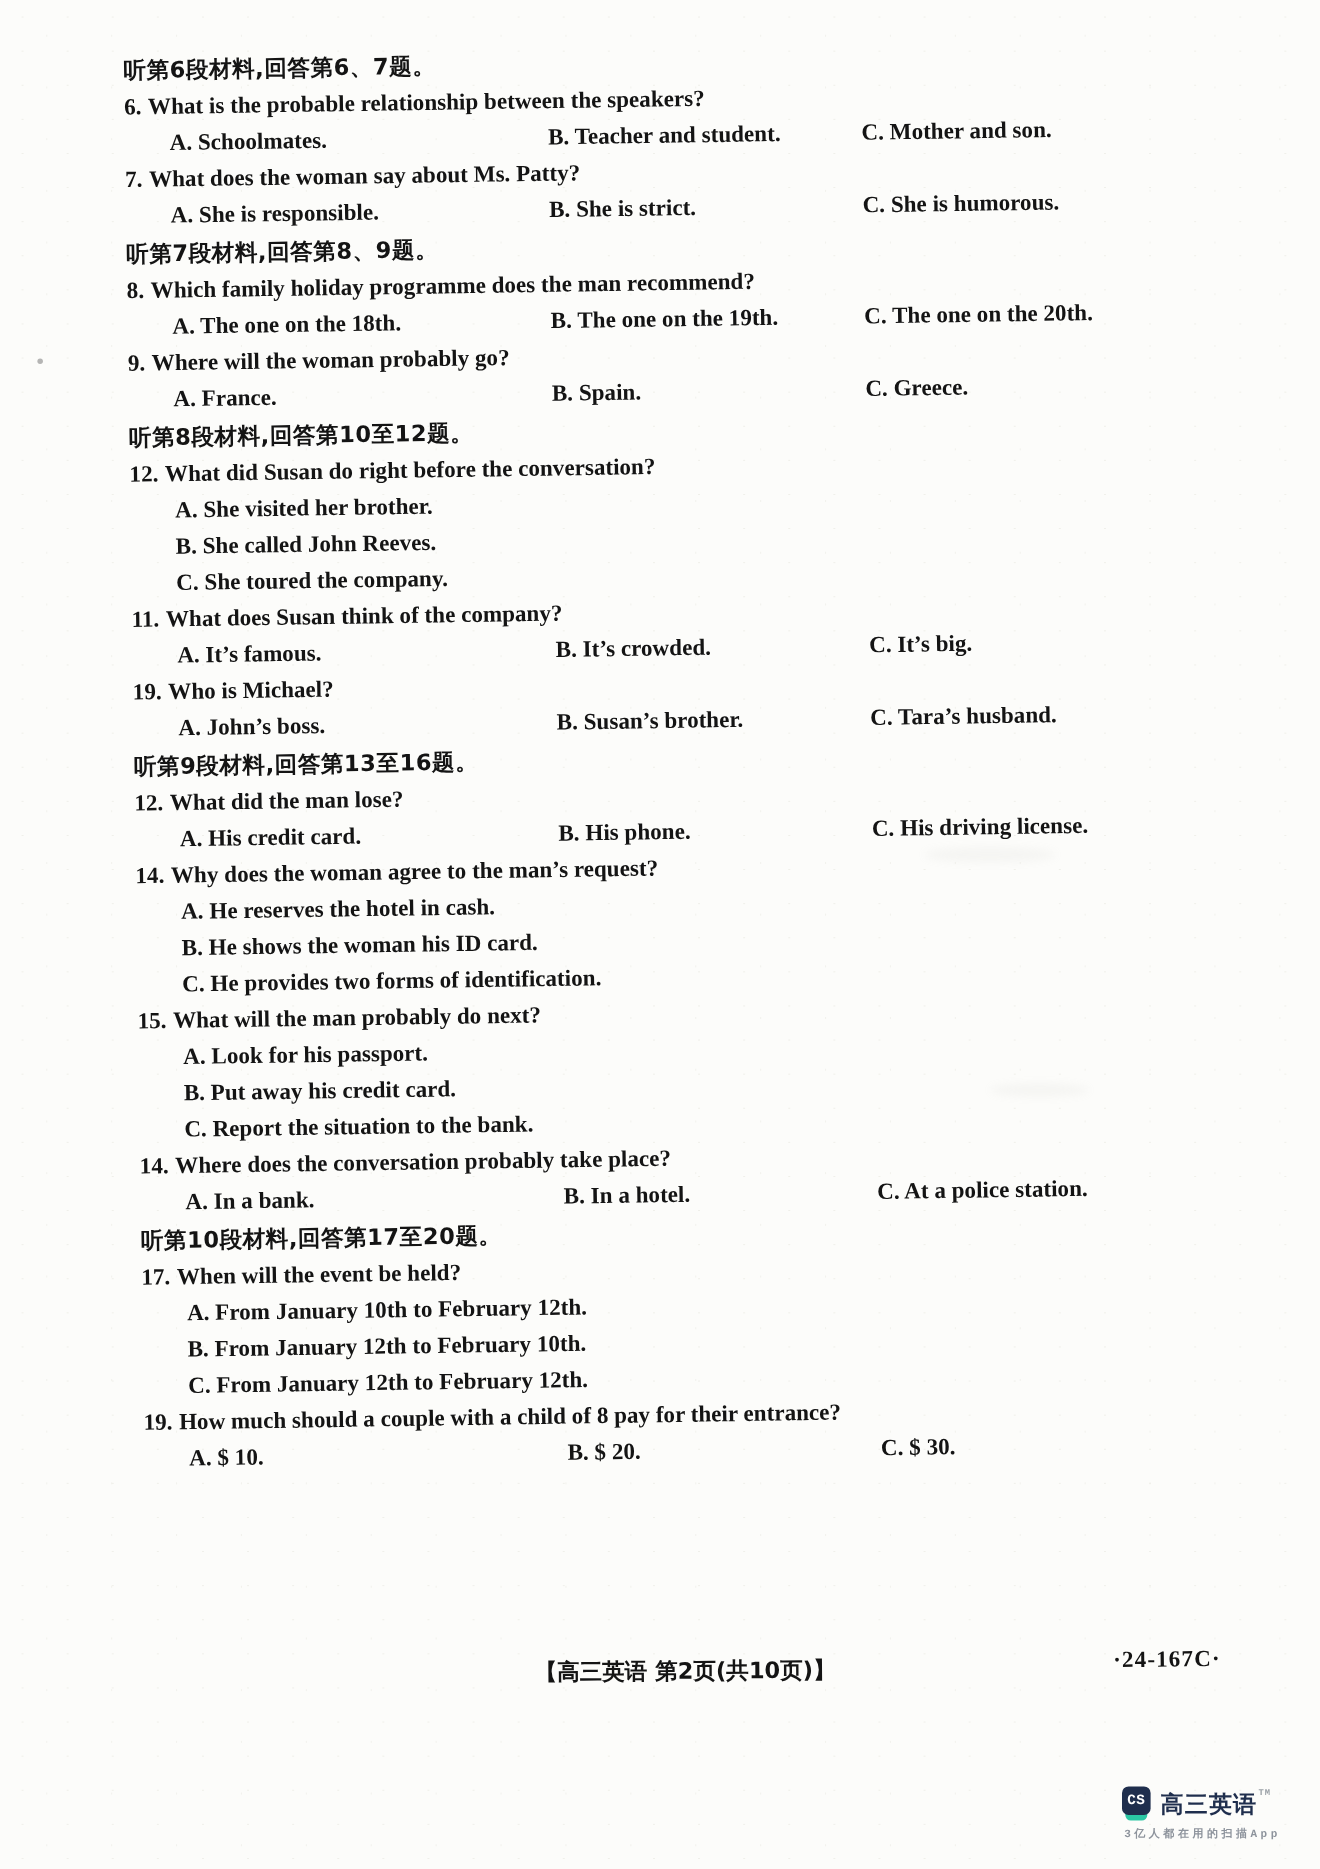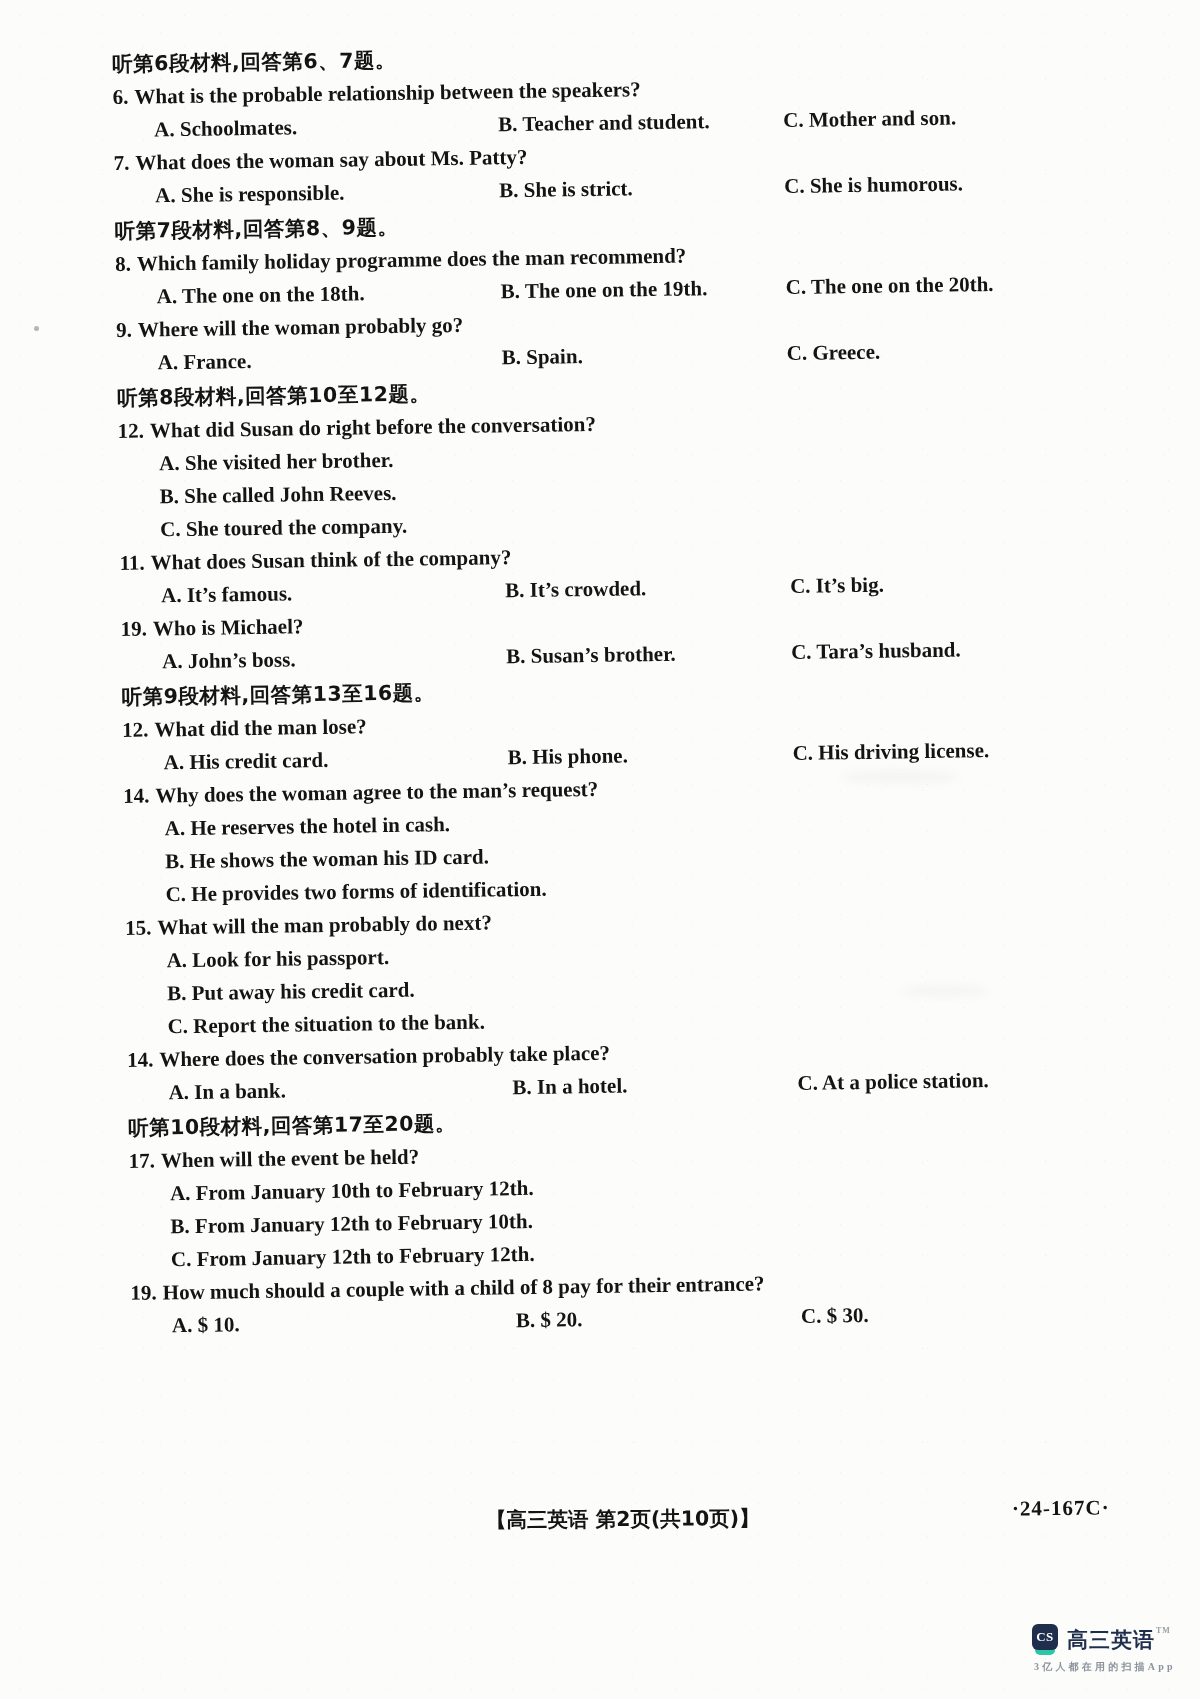--- a/index.html
+++ b/index.html
@@ -42,21 +42,21 @@
     position:absolute;left:34px;top:326px;width:5px;height:5px;
     background:#7a7a7a;border-radius:50%;opacity:.55;
   }
   .artifact{
     position:absolute;background:#b9b9b3;border-radius:50%;
     filter:blur(4px);opacity:.10;
   }
   .artifact.a1{left:840px;top:770px;width:120px;height:14px;}
   .artifact.a2{left:900px;top:985px;width:90px;height:12px;}
   
-  .watermark{position:absolute;left:1020px;top:1624px;font-family:Liberation Serif, serif;margin-left:12px;}
+  .watermark{position:absolute;left:1020px;top:1624px;font-family:Liberation Mono, monospace;}
   .wm-row{display:flex;align-items:center;}
   .wm-icon{position:relative;width:26px;height:31px;flex:0 0 auto;}
   .wm-icon-top{
     position:absolute;left:0;top:0;width:26px;height:26px;z-index:2;
     background:var(--navy,#1f2e4d);border-radius:6px;
     color:#ffffff;font-size:13px;font-weight:bold;text-align:center;line-height:26px;
     letter-spacing:0.5px;
   }
   .wm-icon-teal{
     position:absolute;left:3px;top:22px;width:20px;height:9px;z-index:1;

